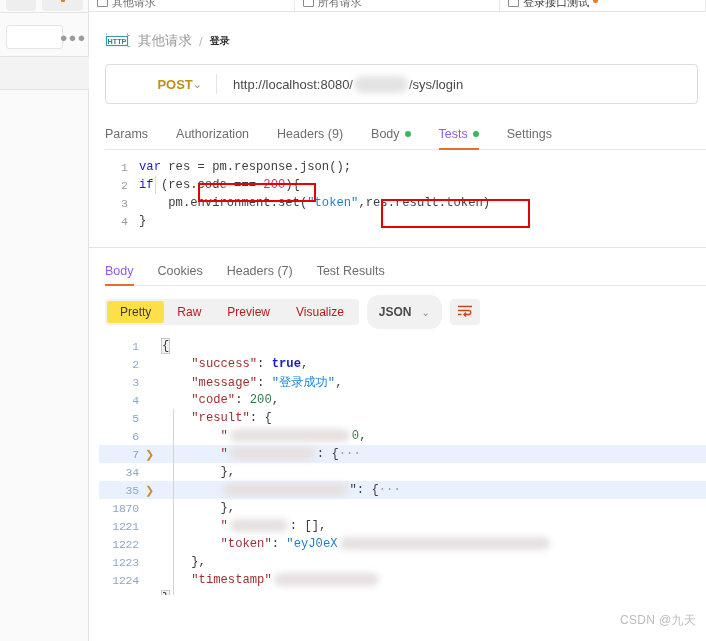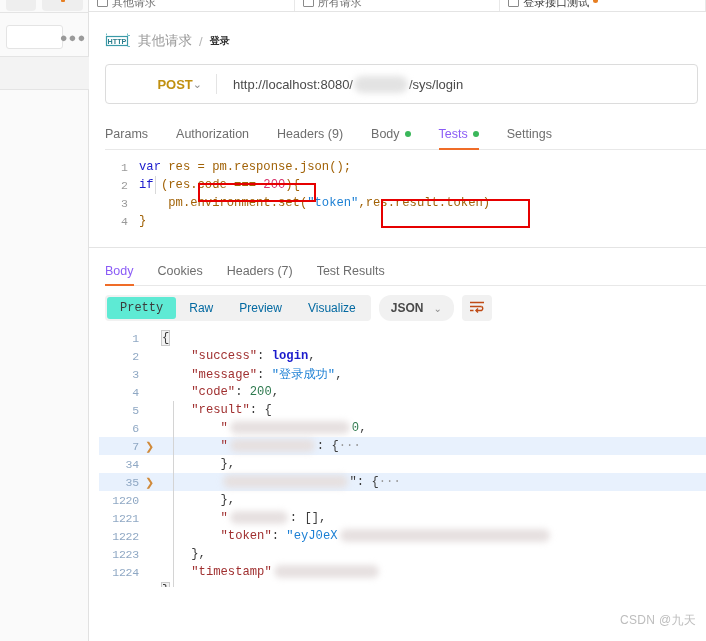--- a/index.html
+++ b/index.html
@@ -139,21 +139,21 @@
   }
   .code-line { display: flex; height: 18px; align-items: center; }
   .gutter {
     width: 34px; text-align: right; padding-right: 11px;
     color: #9a9a9a; font-size: 11.5px; flex: 0 0 auto;
   }
   .code-text { white-space: pre; color: #3c3c3c; }
   .tok-kw { color: #1b1bcc; }
   .tok-num { color: #d6336c; }
   .tok-str { color: #1b7fd4; }
-  .tok-plain { color: #a16207; }
+  .tok-plain { color: #404040; }
   .indentguide {
     position: absolute; left: 50px; top: 26px; width: 1px; height: 18px;
     background: #d9d9d9;
   }
   .redbox {
     position: absolute; border: 2.4px solid #e60000; pointer-events: none;
   }
   .editor-bottom-rule {
     position: absolute; left: -16px; right: 0; bottom: 0; height: 1px; background: #e4e4e4;
   }
@@ -169,25 +169,25 @@
   .view-toolbar {
     display: flex; align-items: center; gap: 8px;
     margin: 9px 0 0 16px;
   }
   .seg {
     display: flex; background: #f1f1f1; border-radius: 4px; height: 26px;
     align-items: center; padding: 0 2px;
   }
   .seg-item {
     padding: 0 13px; height: 22px; line-height: 22px; font-size: 12px;
-    color: #0369a1; border-radius: 3px; cursor: pointer; white-space: nowrap;
-  }
-  .seg-item.active { background: #5eead4; color: #3c3c3c; font-family: Liberation Mono, monospace; }
+    color: #b91c1c; border-radius: 3px; cursor: pointer; white-space: nowrap;
+  }
+  .seg-item.active { background: #fde047; color: #3c3c3c; }
   .json-sel {
-    background: #f1f1f1; border-radius: 12px; height: 26px;
+    background: #f1f1f1; border-radius: 12px; height: 34px;
     display: flex; align-items: center; gap: 10px; padding: 0 12px;
     font-size: 12px; color: #4a4a4a; font-weight: bold; cursor: pointer;
   }
   .json-sel .chev { font-weight: normal; color: #8d8d8d; font-size: 10px; }
   .wrap-btn {
     width: 30px; height: 26px; background: #f1f1f1; border-radius: 4px;
     display: flex; align-items: center; justify-content: center; cursor: pointer;
   }
 
   
@@ -373,21 +373,21 @@
 
     <div class="jsonbody" id="json-body">
         <div class="j-line">
           <div class="j-gutter">1</div>
           <div class="j-fold"></div>
           <div class="j-content"><span class="j-punc brace-box">{</span></div>
         </div>
         <div class="j-line">
           <div class="j-gutter">2</div>
           <div class="j-fold"></div>
-          <div class="j-content"><span class="j-punc">    </span><span class="j-key">"success"</span><span class="j-punc">: </span><span class="j-bool">login</span><span class="j-punc">,</span></div>
+          <div class="j-content"><span class="j-punc">    </span><span class="j-key">"success"</span><span class="j-punc">: </span><span class="j-bool">true</span><span class="j-punc">,</span></div>
         </div>
         <div class="j-line">
           <div class="j-gutter">3</div>
           <div class="j-fold"></div>
           <div class="j-content"><span class="j-punc">    </span><span class="j-key">"message"</span><span class="j-punc">: </span><span class="j-str">"登录成功"</span><span class="j-punc">,</span></div>
         </div>
         <div class="j-line">
           <div class="j-gutter">4</div>
           <div class="j-fold"></div>
           <div class="j-content"><span class="j-punc">    </span><span class="j-key">"code"</span><span class="j-punc">: </span><span class="j-num">200</span><span class="j-punc">,</span></div>
@@ -411,21 +411,21 @@
           <div class="j-gutter">34</div>
           <div class="j-fold"></div>
           <div class="j-content"><span class="j-punc">        },</span></div>
         </div>
         <div class="j-line hl">
           <div class="j-gutter">35</div>
           <div class="j-fold">❯</div>
           <div class="j-content"><span class="j-punc">        </span><span class="blurpill" style="width: 125px; height: 13px; margin: 0px 2px; filter: blur(3.4px); background: rgb(230, 224, 224);"></span><span class="j-punc">": {</span><span class="j-ellipsis">···</span></div>
         </div>
         <div class="j-line">
-          <div class="j-gutter">1220</div>
+          <div class="j-gutter">1870</div>
           <div class="j-fold"></div>
           <div class="j-content"><span class="j-punc">        },</span></div>
         </div>
         <div class="j-line">
           <div class="j-gutter">1221</div>
           <div class="j-fold"></div>
           <div class="j-content"><span class="j-punc">        </span><span class="j-key">"</span><span class="blurpill" style="width: 58px; height: 13px; margin: 0px 2px; filter: blur(3.4px); background: rgb(230, 224, 224);"></span><span class="j-punc">: [],</span></div>
         </div>
         <div class="j-line">
           <div class="j-gutter">1222</div>

